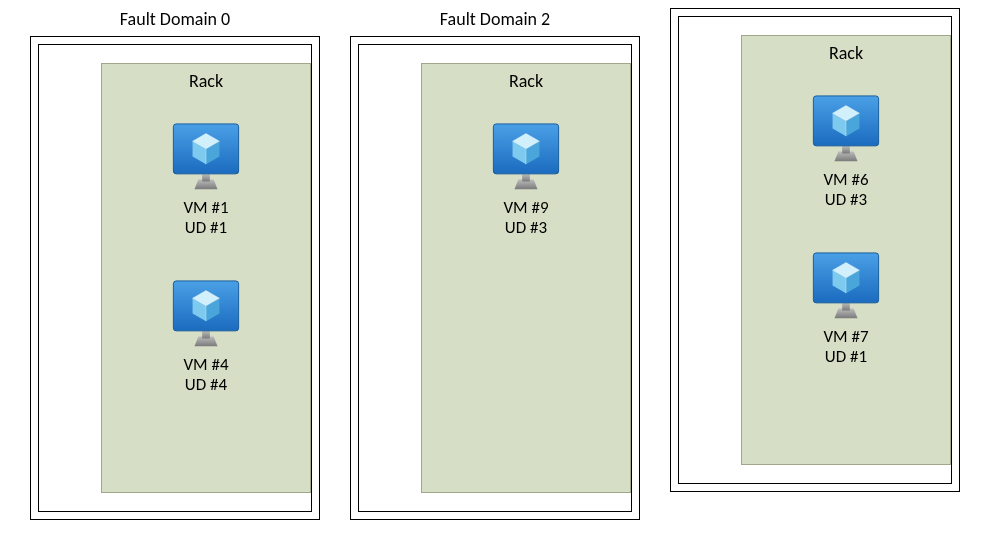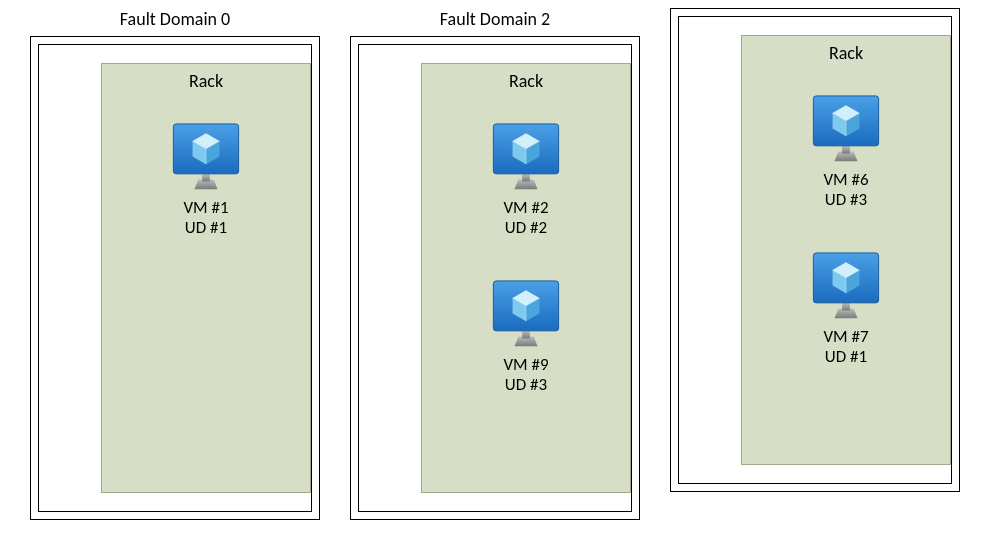--- a/index.html
+++ b/index.html
@@ -135,44 +135,44 @@
                 <svg width="78" height="72">
                     <use href="#vm-monitor-icon"></use>
                   </svg>
               </span>
               <div class="vm-labels">
                 <div>VM #1</div>
                 <div>UD #1</div>
               </div>
             </div>
 
+            <div class="vm-slot">
+              <span class="vm-icon">
+                <svg width="78" height="72">
+                    <use href="#vm-monitor-icon"></use>
+                  </svg>
+              </span>
+              <div class="vm-labels">
+                <div>VM #4</div>
+                <div>UD #4</div>
+              </div>
+            </div>
 
           </div>
         </div>
       </div>
     </div>
 
     <div class="col">
       <div class="fd-title">Fault Domain 2</div>
       <div class="outer-box">
         <div class="inner-box">
           <div class="rack">
             <div class="rack-title">Rack</div>
 
-            <div class="vm-slot">
-              <span class="vm-icon">
-                <svg width="78" height="72">
-                    <use href="#vm-monitor-icon"></use>
-                  </svg>
-              </span>
-              <div class="vm-labels">
-                <div>VM #2</div>
-                <div>UD #2</div>
-              </div>
-            </div>
 
             <div class="vm-slot">
               <span class="vm-icon">
                 <svg width="78" height="72">
                     <use href="#vm-monitor-icon"></use>
                   </svg>
               </span>
               <div class="vm-labels">
                 <div>VM #9</div>
                 <div>UD #3</div>

